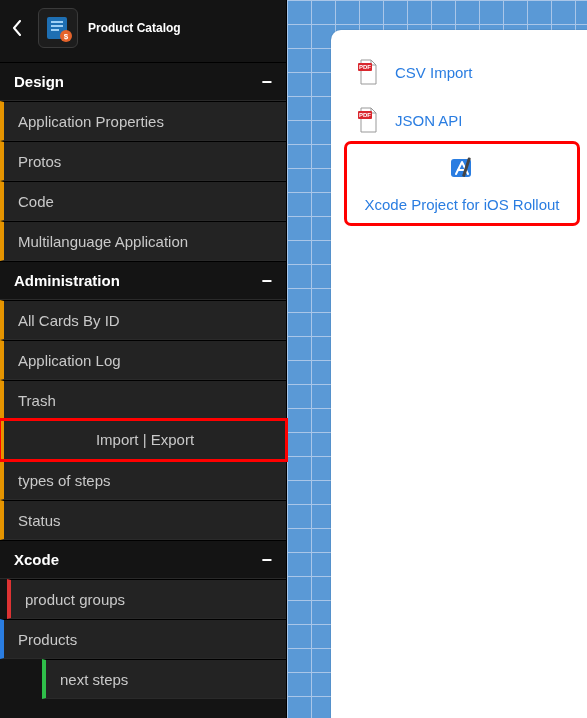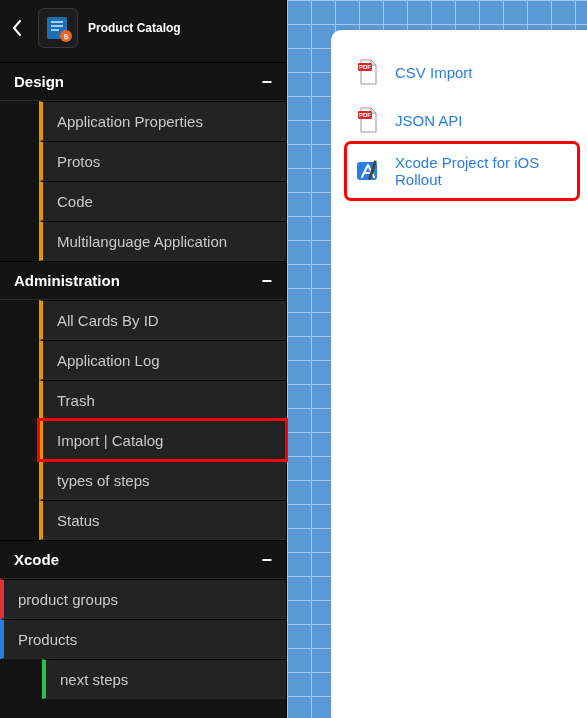--- a/index.html
+++ b/index.html
@@ -52,26 +52,26 @@
   }
   .section-header { font-weight: 700; background: #141414; color: #fff; }
   .section-header .collapse { color: #fff; font-size: 18px; line-height: 10px; }
 
   .menu-item {
     background: #232323;
     color: #c9c9c9;
     border-left: 4px solid transparent;
     height: 40px;
   }
-  .menu-item.accent-orange { border-left-color: #e59400; margin-left: 39px; }
-  .menu-item.accent-red    { border-left-color: #d33; }
+  .menu-item.accent-orange { border-left-color: #e59400; }
+  .menu-item.accent-red    { border-left-color: #d33; margin-left: 7px; }
   .menu-item.accent-blue   { border-left-color: #2a7de1; text-align: center; }
   .menu-item.accent-green  { border-left-color: #2fbf4a; margin-left: 42px; }
 
-  .hl-red { outline: 3px solid #ff0000; outline-offset: -1px; position: relative; z-index: 2; }
+  .hl-red { outline: 3px solid #ff0000; outline-offset: -1px; position: relative; z-index: 2; flex-direction: column; }
 
   
   .workspace {
     flex: 1;
     height: 100%;
     background:
       linear-gradient(#a9c6e8 1px, transparent 1px) 0 0 / 24px 24px,
       linear-gradient(90deg, #a9c6e8 1px, transparent 1px) 0 0 / 24px 24px,
       #5a99d6;
     padding: 30px 0 0 44px;
@@ -147,21 +147,21 @@
   <div class="menu-item accent-orange">
       <span>All Cards By ID</span>
     </div>
   <div class="menu-item accent-orange">
       <span>Application Log</span>
     </div>
   <div class="menu-item accent-orange">
       <span>Trash</span>
     </div>
   <div class="menu-item accent-orange hl-red">
-      <span>Import | Catalog</span>
+      <span>Import | Export</span>
     </div>
   <div class="menu-item accent-orange">
       <span>types of steps</span>
     </div>
   <div class="menu-item accent-orange">
       <span>Status</span>
     </div>
 
   <div class="section-header">
     <span>Xcode</span>

